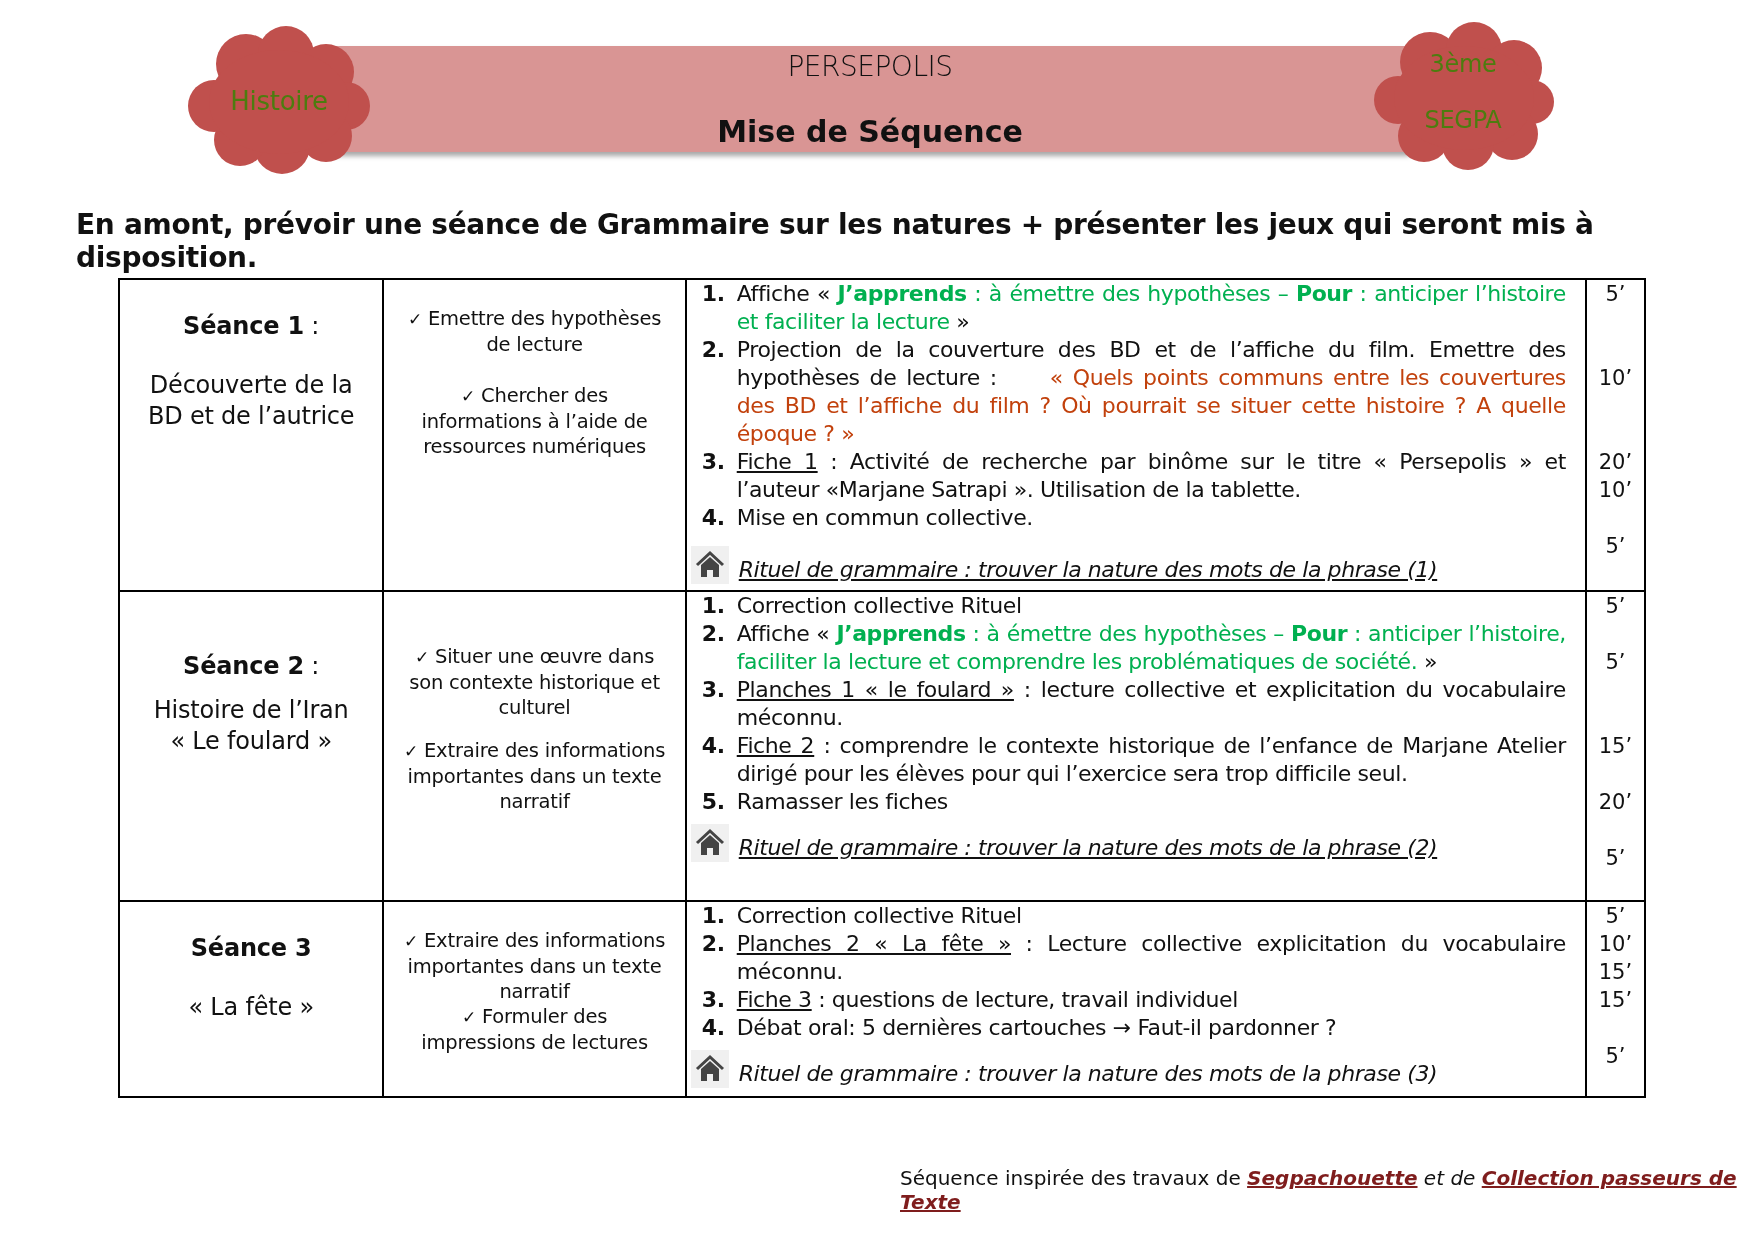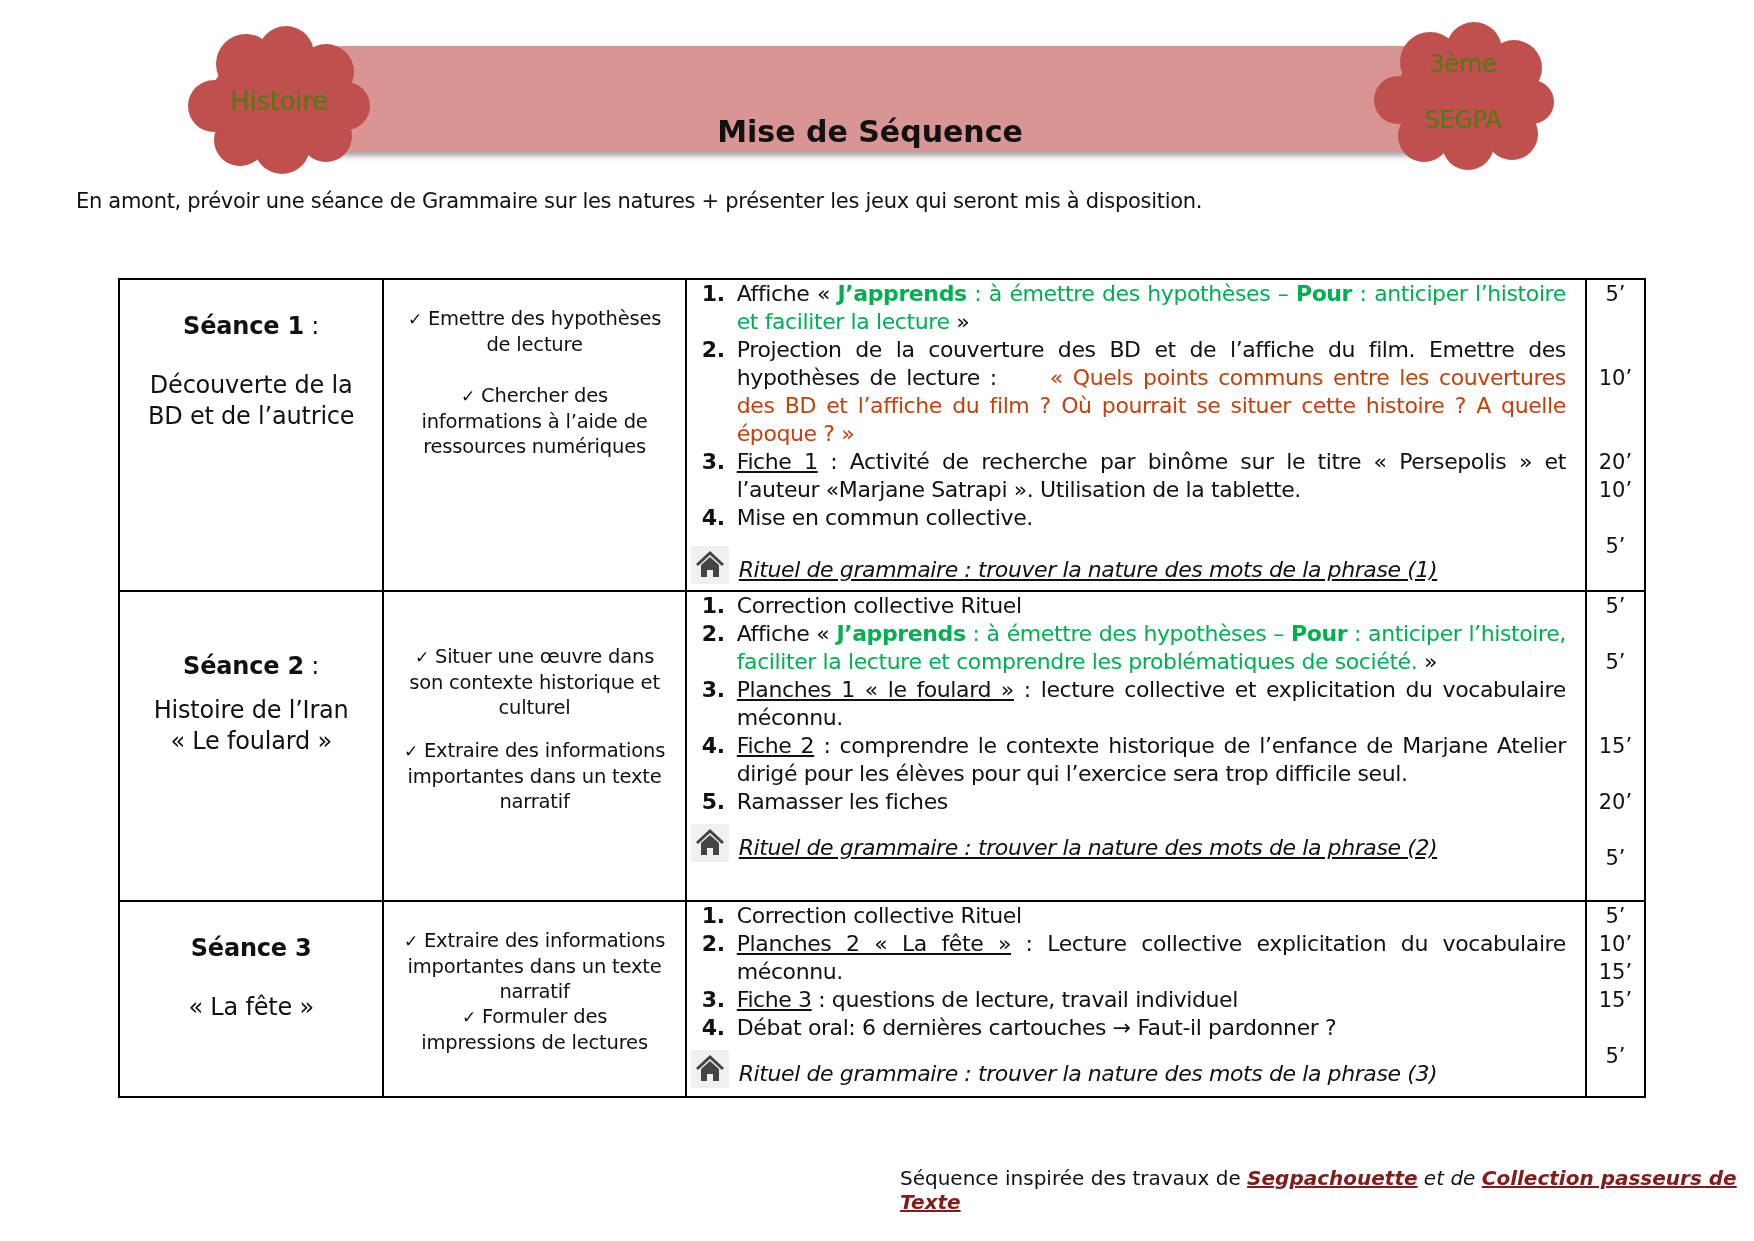--- a/index.html
+++ b/index.html
@@ -7,21 +7,21 @@
          font-family:"DejaVu Sans", sans-serif; color:#111; }
   .banner { position:absolute; left:330px; top:46px; width:1080px; height:106px;
             background:#d99594; box-shadow:0 4px 5px rgba(0,0,0,0.35); }
   .title { position:absolute; left:0; width:100%; text-align:center; }
   .title-top { top:4px; font-size:28px; letter-spacing:-0.5px; font-weight:300; }
   .title-bottom { top:68px; font-size:30px; font-weight:bold; }
   .cloud { position:absolute; }
   .cloud svg { position:absolute; left:0; top:0; }
   .cloud-text { position:absolute; width:100%; text-align:center; color:#4d7c0f;
                 font-size:26px; letter-spacing:-0.3px; }
-  .intro { position:absolute; left:76px; top:189px; font-size:21px; letter-spacing:-0.3px; }
+  .intro { position:absolute; left:76px; top:208px; font-size:28px; letter-spacing:-0.3px;font-weight:bold; }
   table.seq { position:absolute; left:118px; top:278px; width:1528px;
               border-collapse:collapse; table-layout:fixed; }
   table.seq td { border:2px solid #000; vertical-align:top; padding:0; }
   .c1 { width:264px; } .c2 { width:302px; } .c3 { width:899px; } .c4 { width:59px; }
   .seance { text-align:center; font-size:24px; letter-spacing:-0.2px; }
   .seance .label { font-weight:bold; }
   .objs { text-align:center; font-size:19.5px; line-height:25px; letter-spacing:-0.2px; }
   .chk { font-size:17px; margin-right:6px; }
   .steps { font-size:22px; line-height:28px; letter-spacing:-0.4px; }
   .step { display:flex; text-align:justify; }
@@ -32,20 +32,21 @@
   .house { width:38px; height:38px; background:#f0f0f0; display:flex; align-items:center; justify-content:center; margin:0 10px 0 4px; }
   .times { text-align:center; font-size:21px; line-height:28px; }
   .footer { position:absolute; left:900px; top:1166px; font-size:20px; }
   .footer a { color:#7f1d1d; font-weight:bold; font-style:italic; text-decoration:underline; }
   .footer i { font-style:italic; }
 </style>
 </head>
 <body>
 
 <div class="banner">
+  <div class="title title-top">PERSEPOLIS</div>
   <div class="title title-bottom">Mise de Séquence</div>
 </div>
 
 <div class="cloud" style="left:186px;top:24px;width:186px;height:152px;">
   <svg width="186" height="152" viewBox="0 0 186 152">
     <g fill="#c0504d">
       <circle cx="60" cy="40" r="30"></circle>
         <circle cx="100" cy="30" r="28"></circle>
         <circle cx="140" cy="48" r="28"></circle>
       <circle cx="160" cy="82" r="24"></circle>
@@ -207,21 +208,21 @@
       <div class="step">
             <span class="num">2.</span>
             <span class="body"><span class="u">Planches 2 « La fête »</span><span> : Lecture collective  explicitation du vocabulaire méconnu.</span></span>
           </div>
       <div class="step">
             <span class="num">3.</span>
             <span class="body"><span class="u">Fiche 3</span><span> : questions de lecture, travail individuel</span></span>
           </div>
       <div class="step">
             <span class="num">4.</span>
-            <span class="body">Débat oral: 6 dernières cartouches → Faut-il pardonner ?</span>
+            <span class="body">Débat oral: 5 dernières cartouches → Faut-il pardonner ?</span>
           </div>
       <div class="ritual" style="margin-top:8px;">
         <span class="house">
               <svg width="30" height="30" viewBox="0 0 30 30">
                 <path d="M2 15 L15 3 L28 15" stroke="#444" stroke-width="3" fill="none"></path>
                 <path d="M6 15 L15 7 L24 15 V27 H18 V20 H12 V27 H6 Z" fill="#444"></path>
               </svg>
             </span>
         <span>Rituel de grammaire : trouver la nature des mots de la phrase (3)</span>
       </div>

